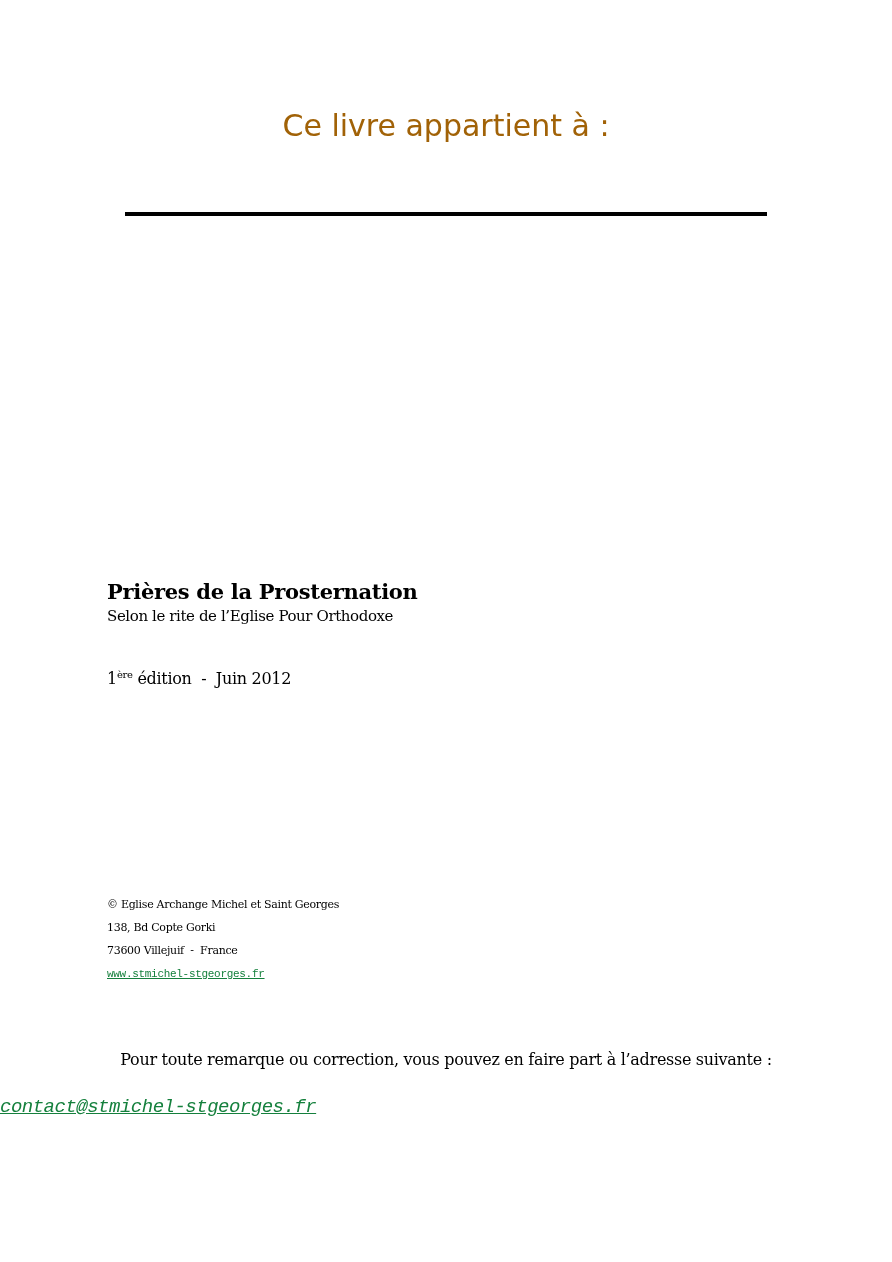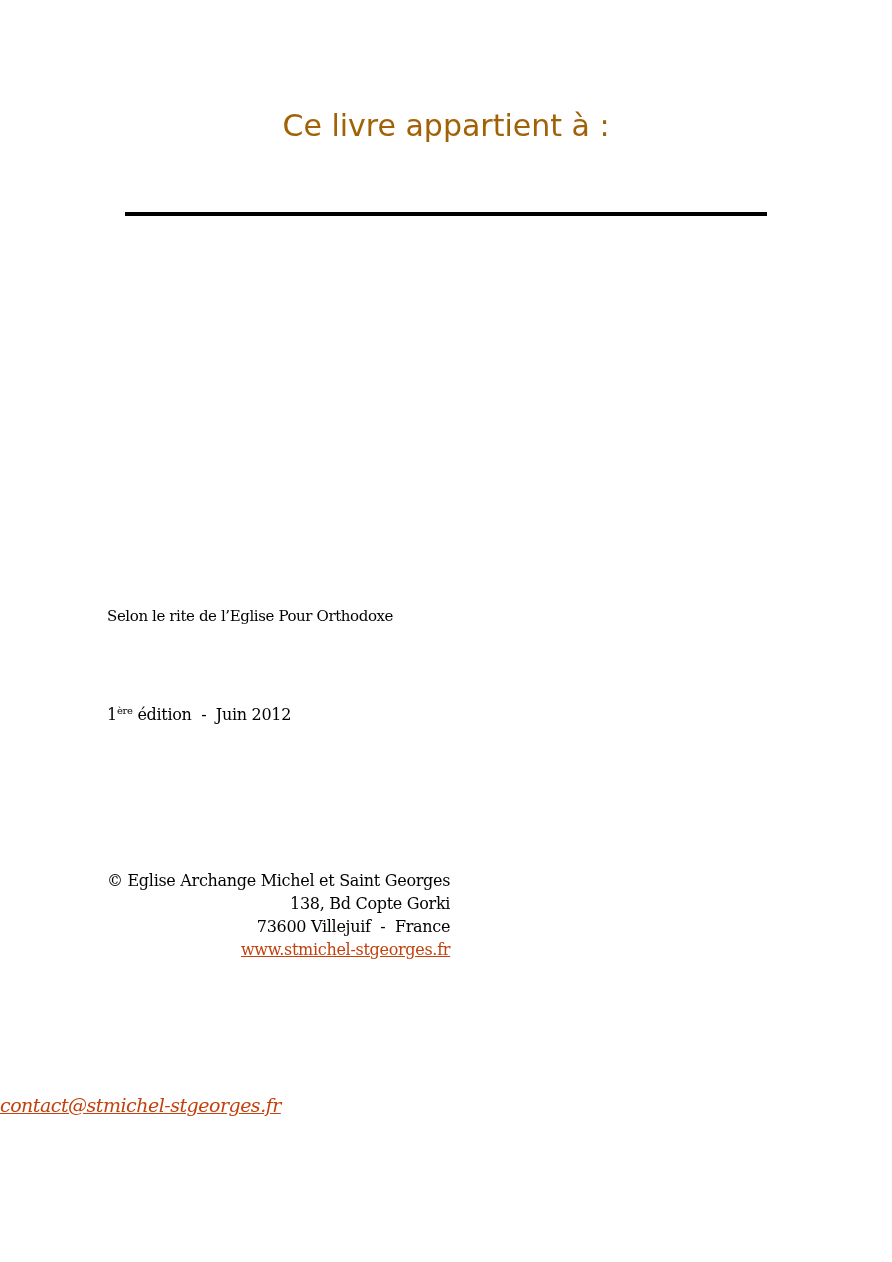--- a/index.html
+++ b/index.html
@@ -13,56 +13,58 @@
     position: absolute; left: 125px; width: 642px; top: 212px; height: 4px; background: #000;
   }
   .serif { font-family: "DejaVu Serif", "Liberation Serif", serif; }
   .book-title {
     position: absolute; left: 107px; top: 579px; font-size: 21px; font-weight: bold; letter-spacing: -0.3px;
   }
   .book-subtitle {
     position: absolute; left: 107px; top: 607px; font-size: 15px; letter-spacing: -0.4px;
   }
   .edition {
-    position: absolute; left: 107px; top: 669px; font-size: 16px; letter-spacing: -0.3px; margin-top: 36px;
+    position: absolute; left: 107px; top: 669px; font-size: 16px; letter-spacing: -0.3px;
   }
   .edition sup { font-size: 10px; vertical-align: 6px; line-height: 0; }
   .disclaimer {
     position: absolute; left: 107px; top: 769px; width: 680px; font-size: 15px; line-height: 23px;
     text-align: justify; letter-spacing: -0.35px;
   }
   .address {
-    position: absolute; left: 107px; top: 869px; font-size: 16px; line-height: 23px; letter-spacing: -0.3px; text-align: right;
+    position: absolute; left: 107px; top: 893px; font-size: 11px; line-height: 23px; letter-spacing: -0.3px;
   }
   .address div { white-space: nowrap; }
-  .link { color: #c2410c; text-decoration: underline; cursor: pointer; }
+  .link { color: #15803d; text-decoration: underline; cursor: pointer; font-family: Liberation Mono, monospace; }
   .contact-note {
     position: absolute; left: 0; width: 892px; top: 1050px; text-align: center; font-size: 16px; letter-spacing: -0.3px;
   }
   .contact-email {
     position: absolute; left: 0; width: 892px; top: 1094px; font-size: 19px; font-style: italic; letter-spacing: -0.5px;
   }
 </style>
 </head>
 <body>
 
 <div class="page">
 
   <div class="owner-title">Ce livre appartient à :</div>
   <div class="owner-line"></div>
 
+  <div class="book-title serif">Prières de la Prosternation</div>
   <div class="book-subtitle serif">Selon le rite de l’Eglise Pour Orthodoxe</div>
 
   <div class="edition serif"><span>1</span><sup>ère</sup><span style="white-space:pre"> édition  -  Juin 2012</span></div>
 
 
   <div class="address serif">
     <div>© Eglise Archange Michel et Saint Georges</div>
     <div>138, Bd Copte Gorki</div>
     <div style="white-space:pre">73600 Villejuif  -  France</div>
     <div><a class="link">www.stmichel-stgeorges.fr</a></div>
   </div>
 
+  <div class="contact-note serif">Pour toute remarque ou correction, vous pouvez en faire part à l’adresse suivante :</div>
   <div class="contact-email serif">
     <a class="link">contact@stmichel-stgeorges.fr</a>
   </div>
 
 </div>
 
 </body></html>

